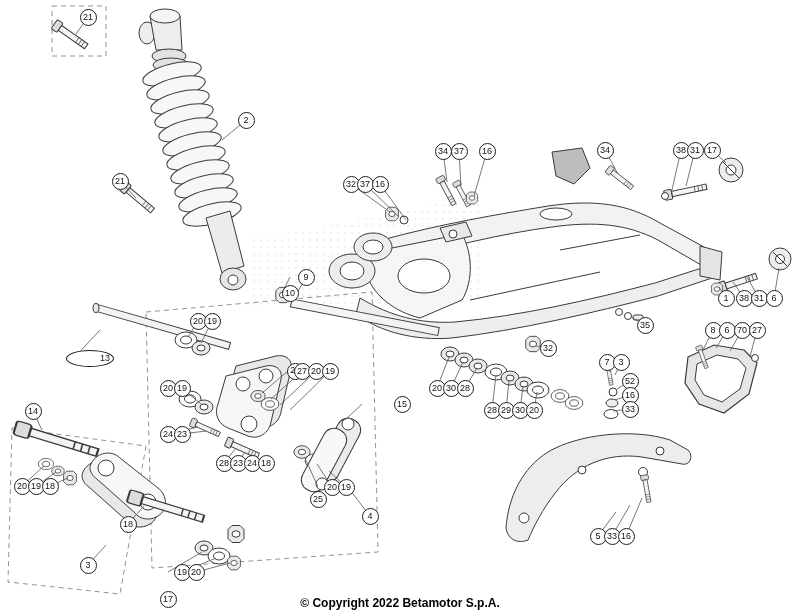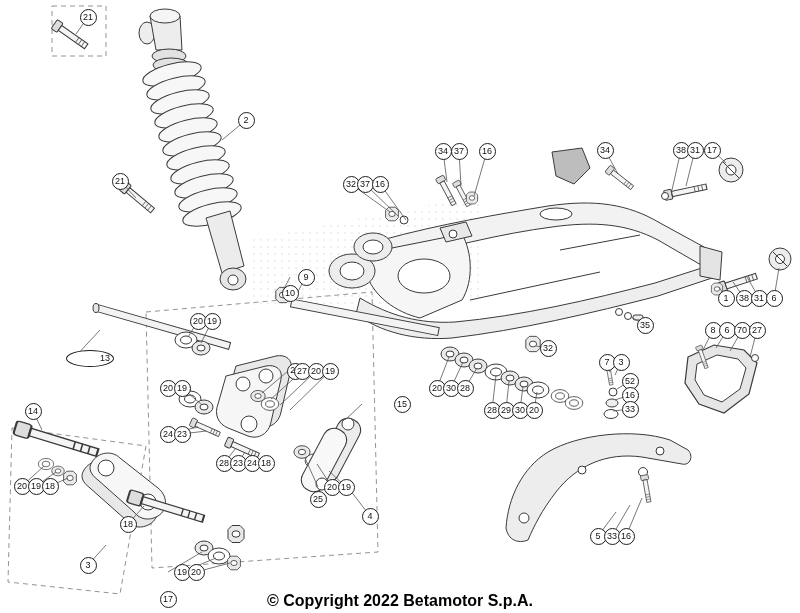--- a/index.html
+++ b/index.html
@@ -14,21 +14,21 @@
   svg.leaders{position:absolute;left:0;top:0;z-index:2}
   #leader-lines line{stroke:#555;stroke-width:0.8}
   .callout-layer{position:absolute;left:0;top:0;width:800px;height:613px;z-index:3}
   .callout{
     position:absolute;width:15px;height:15px;border:1px solid #1d1d1d;border-radius:50%;
     background:#fff;font-size:9px;line-height:15px;text-align:center;color:#111;
     box-sizing:content-box;
   }
   .footer{
     position:absolute;left:0;right:0;bottom:3px;z-index:4;text-align:center;
-    font-size:16px;font-weight:700;color:#000;
+    font-size:12px;font-weight:700;color:#000;
   }
 </style>
 </head>
 <body>
 
 <div class="stage">
 
   <svg class="art" width="800" height="613" viewBox="0 0 800 613">
     <defs>
       <pattern id="dots" width="7" height="7" patternUnits="userSpaceOnUse">

